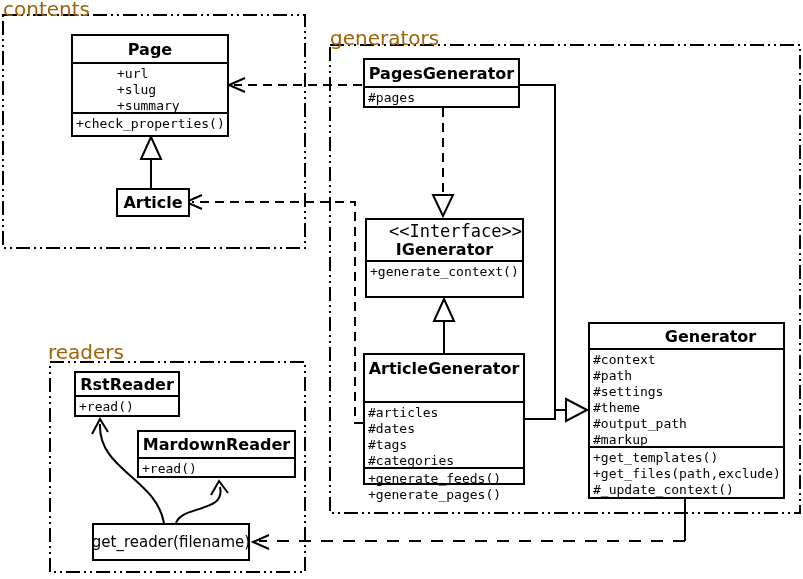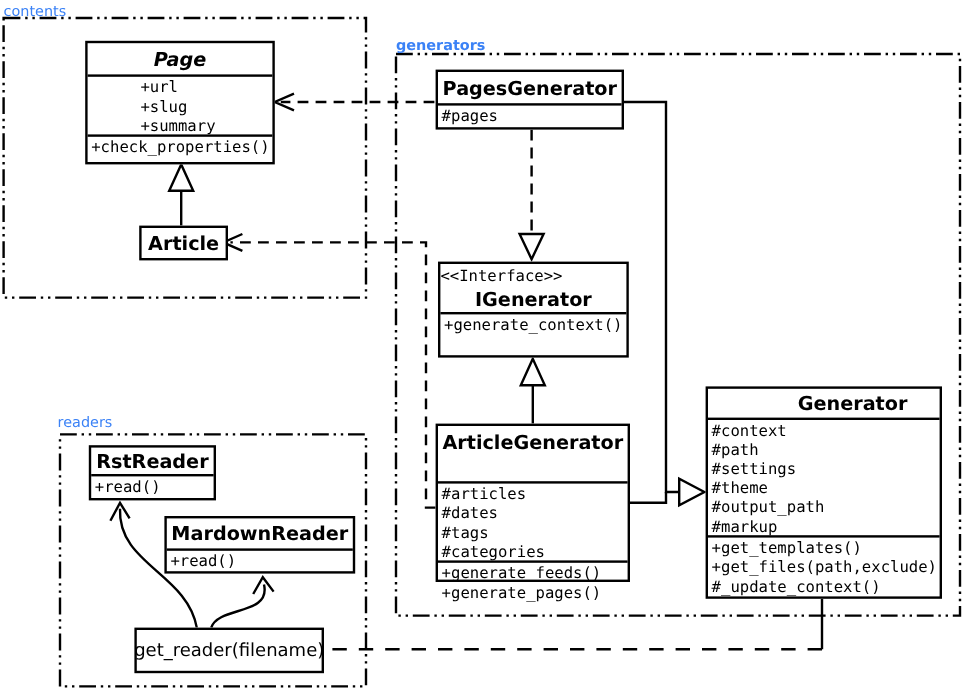--- a/index.html
+++ b/index.html
@@ -17,23 +17,23 @@
     overflow: hidden;
   }
   svg.connectors {
     position: absolute;
     left: 0; top: 0;
     width: 803px; height: 579px;
   }
   .pkg-label {
     position: absolute;
     font-family: "DejaVu Sans", sans-serif;
-    font-size: 12px;
+    font-size: 20px;
     line-height: 15px;
-    color: #3b82f6;
+    color: #a16207;
     white-space: nowrap;
   }
   .uml-class {
     position: absolute;
     box-sizing: border-box;
     background: #ffffff;
     border: 2px solid #000;
     display: flex;
     flex-direction: column;
   }
@@ -42,22 +42,22 @@
     font-weight: bold;
     font-size: 16px;
     text-align: center;
     display: flex;
     align-items: center;
     justify-content: center;
     flex: 0 0 auto;
   }
   .uml-stereo {
     font-family: "DejaVu Sans Mono", monospace;
-    font-size: 13px;
-    text-align: left;
+    font-size: 17px;
+    text-align: right;
     line-height: 16px;
     padding-top: 3px;
   }
   .uml-section {
     border-top: 2px solid #000;
     padding: 2px 3px 1px 3px;
     flex: 1 1 auto;
   }
   .uml-line {
     font-family: "DejaVu Sans Mono", monospace;
@@ -131,25 +131,25 @@
       <polyline points="92,434 100,419 108,432"></polyline>
     </g>
 
     <g stroke="#000" stroke-width="2" fill="none">
       <path d="M 176,523 C 182,505 226,513 220,487"></path>
       <polyline points="211,495 219,481 228,493"></polyline>
     </g>
   </svg>
 
   <div class="pkg-label" style="left:3px; top:2px;">contents</div>
-  <div class="pkg-label" style="left:330px; top:31px;font-weight:bold;">generators</div>
+  <div class="pkg-label" style="left:330px; top:31px;">generators</div>
   <div class="pkg-label" style="left:48px; top:345px;">readers</div>
 
   <div class="uml-class" style="left:71px; top:34px; width:158px; height:103px;">
-    <div class="uml-title" style="height:26px;font-style:italic;">Page</div>
+    <div class="uml-title" style="height:26px;">Page</div>
     <div class="uml-section" style="flex:0 0 auto; height:45px;padding-left:44px;">
       <div class="uml-line">+url</div>
       <div class="uml-line">+slug</div>
       <div class="uml-line">+summary</div>
     </div>
     <div class="uml-section">
       <div class="uml-line">+check_properties()</div>
     </div>
   </div>
 
@@ -210,15 +210,15 @@
     </div>
   </div>
 
   <div class="uml-class" style="left:137px; top:430px; width:159px; height:48px;">
     <div class="uml-title" style="height:25px;">MardownReader</div>
     <div class="uml-section">
       <div class="uml-line">+read()</div>
     </div>
   </div>
 
-  <div class="plain-box" style="left:92px; top:523px; width:158px; height:38px;margin-left:20px;">get_reader(filename)</div>
+  <div class="plain-box" style="left:92px; top:523px; width:158px; height:38px;">get_reader(filename)</div>
 
 </div>
 
 </body></html>

